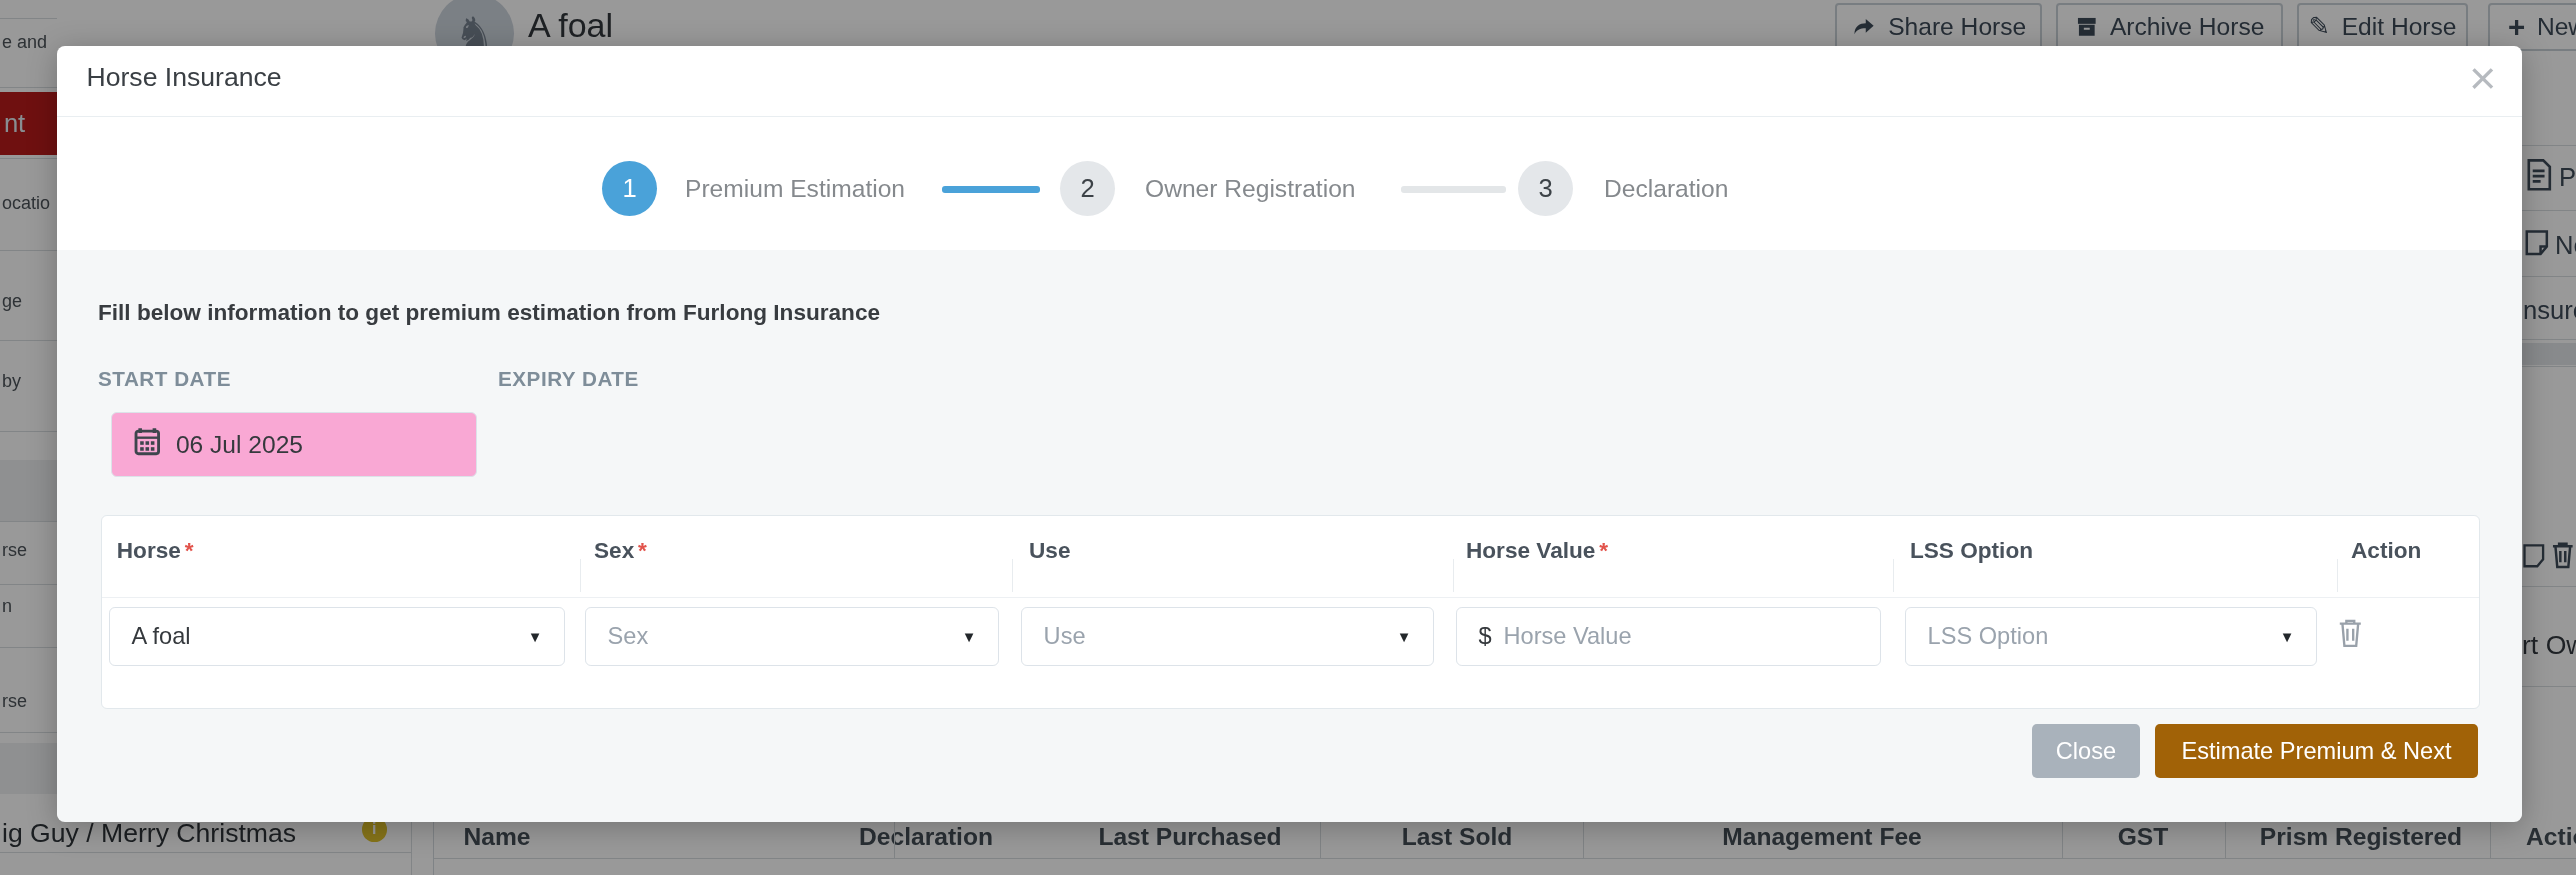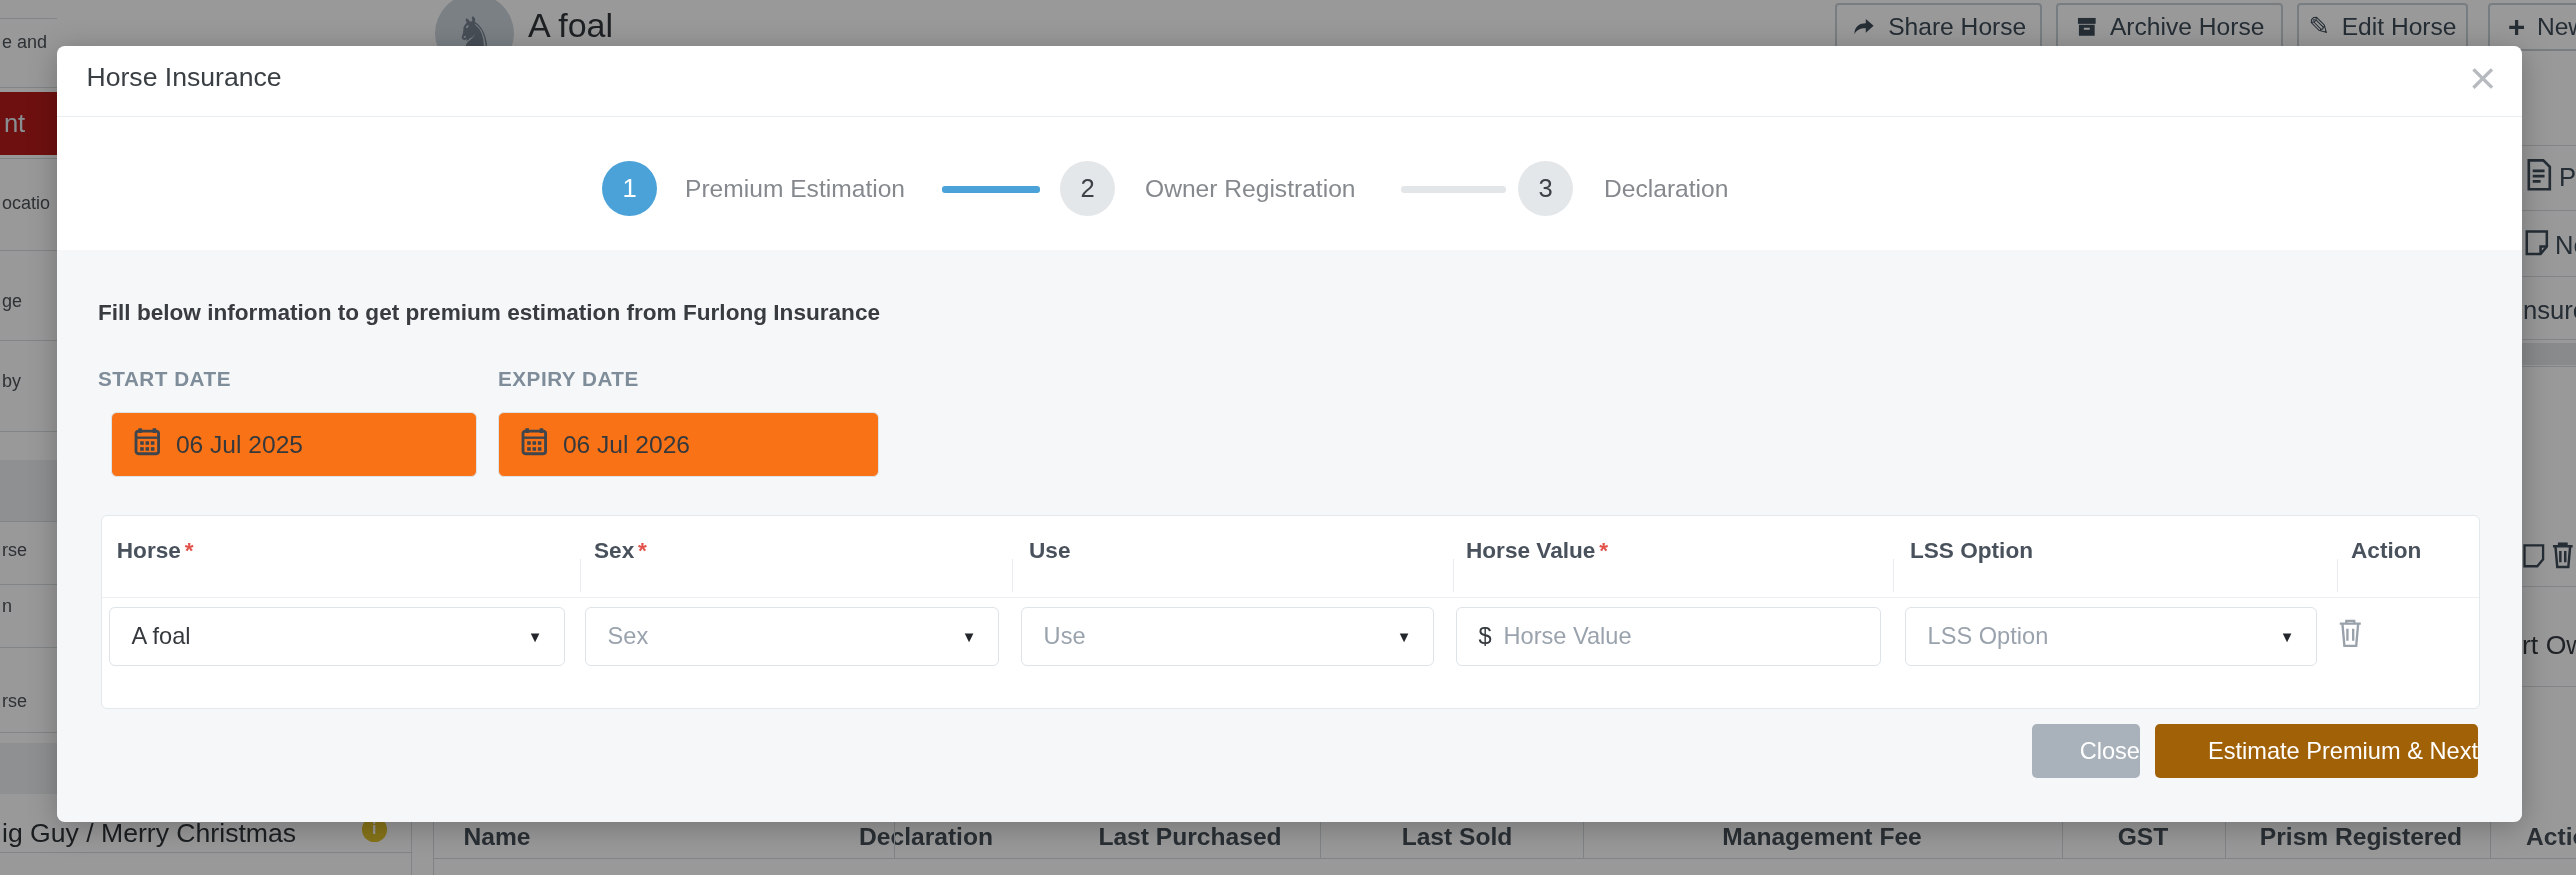--- a/index.html
+++ b/index.html
@@ -61,40 +61,40 @@
   .step-circle.idle{background:#e4e7ea;color:#3c4247;}
   .step-label{position:absolute;top:115px;height:55px;line-height:55px;font-size:24.6px;color:#85898d;white-space:nowrap;}
   .step-conn{position:absolute;top:140px;height:6.9px;border-radius:3px;}
   .step-conn.done{background:#4aa2d9;}
   .step-conn.todo{background:#e3e6e8;}
 
   .m-section{position:absolute;left:0;top:204px;width:100%;height:572px;background:#f5f7f8;
              border-radius:0 0 7.9px 7.9px;}
   .m-intro{position:absolute;left:41px;top:254px;font-size:22.6px;font-weight:bold;color:#383c40;}
   .date-label{position:absolute;top:321px;font-size:20.7px;font-weight:bold;color:#7e8d99;letter-spacing:0.5px;}
-  .date-box{position:absolute;top:366px;height:65px;background:#f97316;border:1px solid #dce3e9;
+  .date-box{position:absolute;top:366px;height:65px;background:#f9a8d4;border:1px solid #dce3e9;
             border-radius:5.9px;display:flex;align-items:center;gap:15.7px;padding-left:21.6px;
             font-size:24.6px;color:#35393d;cursor:pointer;}
 
   .grid-card{position:absolute;left:44px;top:469px;width:2379px;height:194px;background:#fff;
              border:1px solid #e2e8ec;border-radius:5.9px;}
   .g-th{position:absolute;top:21.6px;font-size:22.6px;font-weight:bold;color:#49525c;white-space:nowrap;}
   .g-req{color:#e2534b;padding-left:3.9px;}
   .g-v{position:absolute;top:43px;width:1px;height:33px;background:#e8ecef;}
   .g-hb{position:absolute;left:0;top:81px;width:100%;height:1px;background:#edf0f3;}
   .g-input{position:absolute;top:91px;height:59px;background:#fff;border:1px solid #dde3e9;
            border-radius:5.9px;display:flex;align-items:center;padding:0 21.6px;font-size:23.6px;
            color:#35393d;cursor:pointer;}
   .g-input .ph{color:#9aa3ad;}
   .arrow{margin-left:auto;font-size:14.8px;color:#23272b;}
   .currency{color:#35393d;margin-right:11.8px;}
   .trash-btn{position:absolute;top:101px;color:#99a1aa;cursor:pointer;}
 
   .btn{position:absolute;top:678px;height:54px;border:none;border-radius:4.9px;color:#fff;
-       font-size:23.6px;line-height:54px;text-align:right;cursor:pointer;padding:0;}
+       font-size:23.6px;line-height:54px;text-align:center;cursor:pointer;padding:0;}
   .btn-close{left:1975px;width:108px;background:#a9b2bb;}
   .btn-submit{left:2098px;width:323px;background:#a16207;}
 </style>
 </head>
 <body>
 
 <div class="screen">
 
   <div class="backdrop">
 
@@ -253,38 +253,20 @@
               <rect x="9.5" y="12" width="3" height="3"></rect>
               <rect x="14" y="12" width="3" height="3"></rect>
               <rect x="5" y="17" width="3" height="3"></rect>
               <rect x="9.5" y="17" width="3" height="3"></rect>
               <rect x="14" y="17" width="3" height="3"></rect>
             </g>
           </svg>
       </span>
       <span>06 Jul 2025</span>
     </div>
-    <div class="date-box" style="left:441px;width:381px;">
-      <span>
-        <svg width="26.6" height="28.5" viewBox="0 0 22 24">
-            <path d="M5 1 v4 M17 1 v4" stroke="#3e454d" stroke-width="3"></path>
-            <rect x="1.5" y="3.5" width="19" height="19" rx="2" fill="none" stroke="#3e454d" stroke-width="2.4"></rect>
-            <path d="M1.5 9 h19" stroke="#3e454d" stroke-width="2"></path>
-            <g fill="#3e454d">
-              <rect x="5" y="12" width="3" height="3"></rect>
-              <rect x="9.5" y="12" width="3" height="3"></rect>
-              <rect x="14" y="12" width="3" height="3"></rect>
-              <rect x="5" y="17" width="3" height="3"></rect>
-              <rect x="9.5" y="17" width="3" height="3"></rect>
-              <rect x="14" y="17" width="3" height="3"></rect>
-            </g>
-          </svg>
-      </span>
-      <span>06 Jul 2026</span>
-    </div>
 
     <div class="grid-card">
       <div class="g-th" style="left:14.8px">
         <span>Horse</span><span class="g-req">*</span>
       </div>
       <div class="g-th" style="left:492px">
         <span>Sex</span><span class="g-req">*</span>
       </div>
       <div class="g-th" style="left:927px">Use</div>
       <div class="g-th" style="left:1364px">

